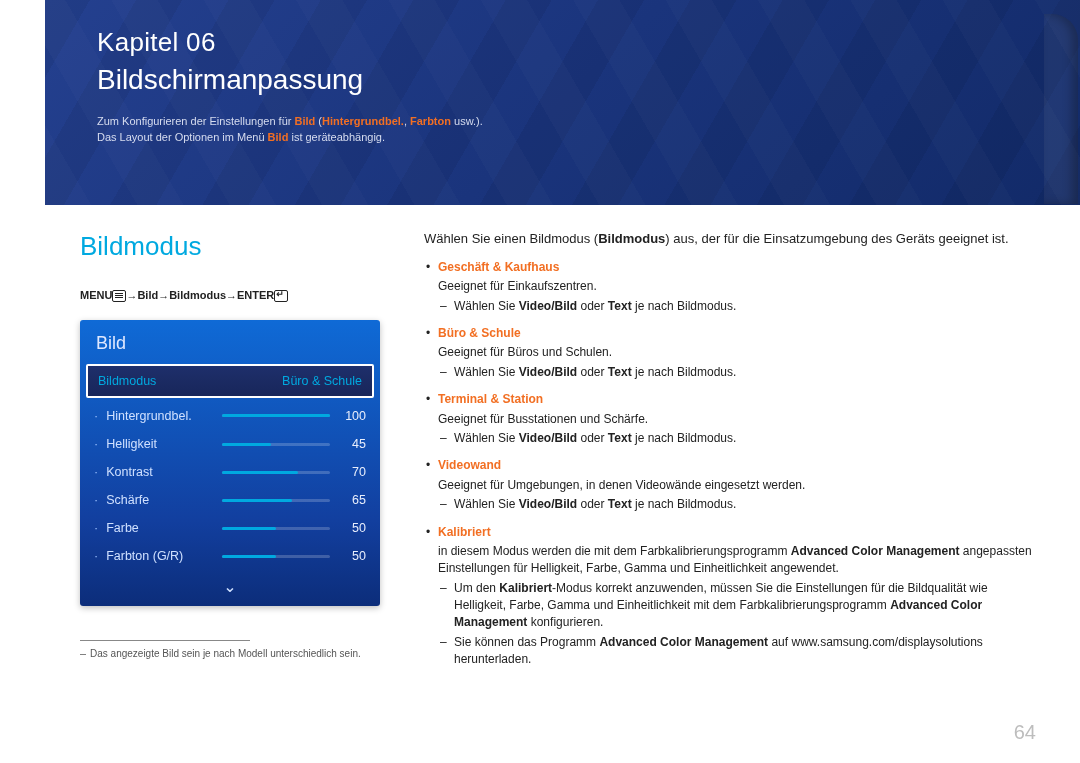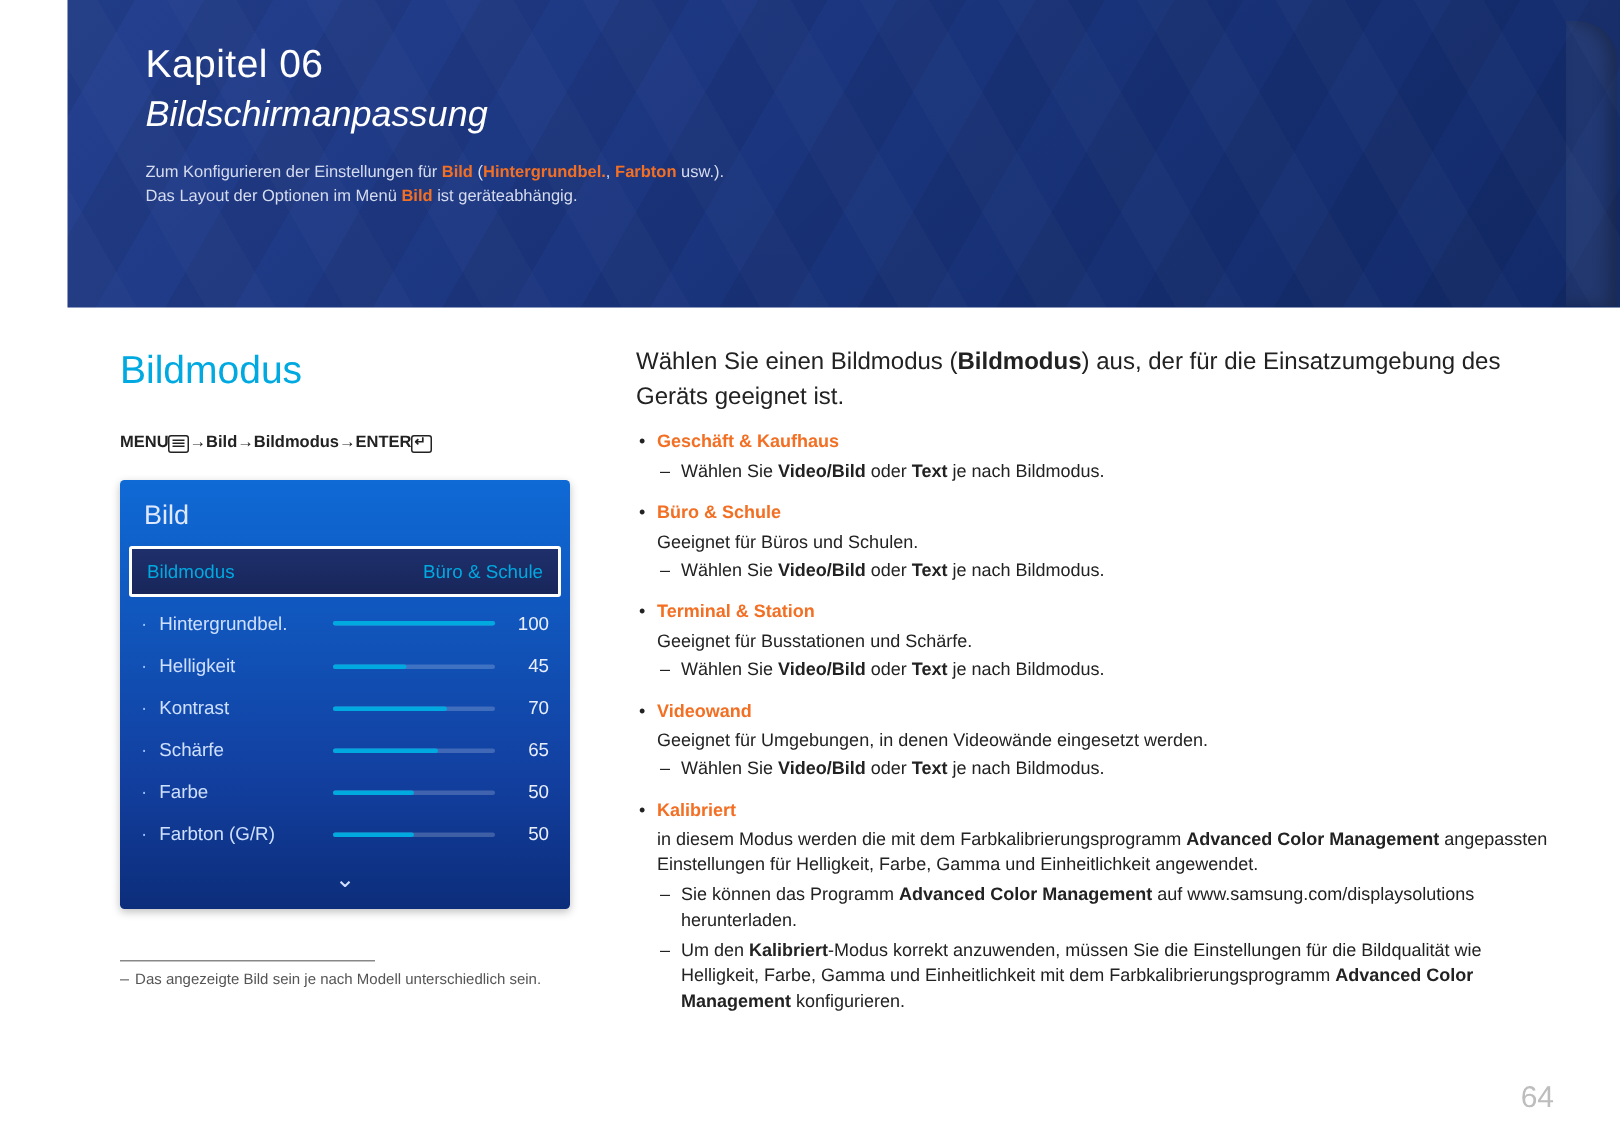--- a/index.html
+++ b/index.html
@@ -46,21 +46,21 @@
     border-top-right-radius:26px;
     background:rgba(255,255,255,.06);
     box-shadow: -6px 0 10px rgba(0,0,0,.25) inset;
   }
   .banner .inner{
     position:relative;
     padding:24px 40px 0 52px;
     color:#fff;
   }
   .chapter{font-size:26px;font-weight:300;letter-spacing:.3px;}
-  .chapter-title{font-size:24px;font-weight:300;margin-top:-2px;font-style:italic;}
+  .chapter-title{font-size:28px;font-weight:300;margin-top:-2px;}
   .intro{font-size:11px;margin-top:14px;color:#d6dcef;max-width:560px;}
   .intro .hl-bild{color:var(--orange);font-weight:600;}
   .intro b{color:#fff;font-weight:600;}
 
   
   .page{
     position:absolute;left:0;right:0;top:228px;bottom:30px;
     display:flex;
     padding:0 40px 0 52px;
     gap:44px;
@@ -101,21 +101,21 @@
   .osd-row .bar{flex:1;height:3px;background:rgba(255,255,255,.2);position:relative;border-radius:2px;}
   .osd-row .bar .fill{position:absolute;left:0;top:0;bottom:0;background:var(--accent);border-radius:2px;}
   .osd-row .val{width:28px;text-align:right;color:#e8eefc;}
   .osd-footer{text-align:center;padding:4px 0 8px;color:#cfe0ff;font-size:16px;}
 
   .hr{border:none;border-top:1px solid #888;width:170px;margin:34px 0 6px;}
   .foot-hint{font-size:10px;color:#555;}
   .foot-hint .dash{font-family:monospace;margin-right:4px;}
 
   
-  .lead{font-size:16px;margin:2px 0 10px;}
+  .lead{font-size:13px;margin:2px 0 10px;}
   .lead b{font-weight:700;}
   ul.modes{list-style:none;padding:0;margin:0;}
   ul.modes>li{margin:0 0 10px;padding-left:14px;position:relative;}
   ul.modes>li::before{content:"•";position:absolute;left:2px;top:0;color:#222;}
   .mode-name{color:var(--orange);font-weight:700;font-size:12px;}
   .mode-desc{margin:2px 0 2px;}
   ul.sub{list-style:none;padding:0;margin:2px 0 0;}
   ul.sub>li{position:relative;padding-left:16px;margin:2px 0;}
   ul.sub>li::before{content:"–";position:absolute;left:2px;top:0;color:#222;}
   .sub b{font-weight:700;}
@@ -217,20 +217,21 @@
     <div class="foot-hint"><span class="dash">―</span><span>Das angezeigte Bild sein je nach Modell unterschiedlich sein.</span></div>
   </div>
 
   <div class="col-right">
     <p class="lead">
       <span>Wählen Sie einen Bildmodus (</span><b>Bildmodus</b><span>) aus, der für die Einsatzumgebung des Geräts geeignet ist.</span>
     </p>
     <ul class="modes" id="modes-list">
         <li>
           <div class="mode-name">Geschäft &amp; Kaufhaus</div>
+          <div class="mode-desc">Geeignet für Einkaufszentren.</div>
           <ul class="sub">
             <li>Wählen Sie <b>Video/Bild</b> oder <b>Text</b> je nach Bildmodus.</li>
           </ul>
         </li>
         <li>
           <div class="mode-name">Büro &amp; Schule</div>
           <div class="mode-desc">Geeignet für Büros und Schulen.</div>
           <ul class="sub">
             <li>Wählen Sie <b>Video/Bild</b> oder <b>Text</b> je nach Bildmodus.</li>
           </ul>
@@ -246,21 +247,21 @@
           <div class="mode-name">Videowand</div>
           <div class="mode-desc">Geeignet für Umgebungen, in denen Videowände eingesetzt werden.</div>
           <ul class="sub">
             <li>Wählen Sie <b>Video/Bild</b> oder <b>Text</b> je nach Bildmodus.</li>
           </ul>
         </li>
         <li>
           <div class="mode-name">Kalibriert</div>
           <div class="mode-desc">in diesem Modus werden die mit dem Farbkalibrierungsprogramm <b>Advanced Color Management</b> angepassten Einstellungen für Helligkeit, Farbe, Gamma und Einheitlichkeit angewendet.</div>
           <ul class="sub">
+            <li>Um den <b>Kalibriert</b>-Modus korrekt anzuwenden, müssen Sie die Einstellungen für die Bildqualität wie Helligkeit, Farbe, Gamma und Einheitlichkeit mit dem Farbkalibrierungsprogramm <b>Advanced Color Management</b> konfigurieren.</li>
             <li>Sie können das Programm <b>Advanced Color Management</b> auf www.samsung.com/displaysolutions herunterladen.</li>
-            <li>Um den <b>Kalibriert</b>-Modus korrekt anzuwenden, müssen Sie die Einstellungen für die Bildqualität wie Helligkeit, Farbe, Gamma und Einheitlichkeit mit dem Farbkalibrierungsprogramm <b>Advanced Color Management</b> konfigurieren.</li>
           </ul>
         </li>
       </ul>
   </div>
 </div>
 
 <div class="page-num">64</div>
 
 </body></html>

